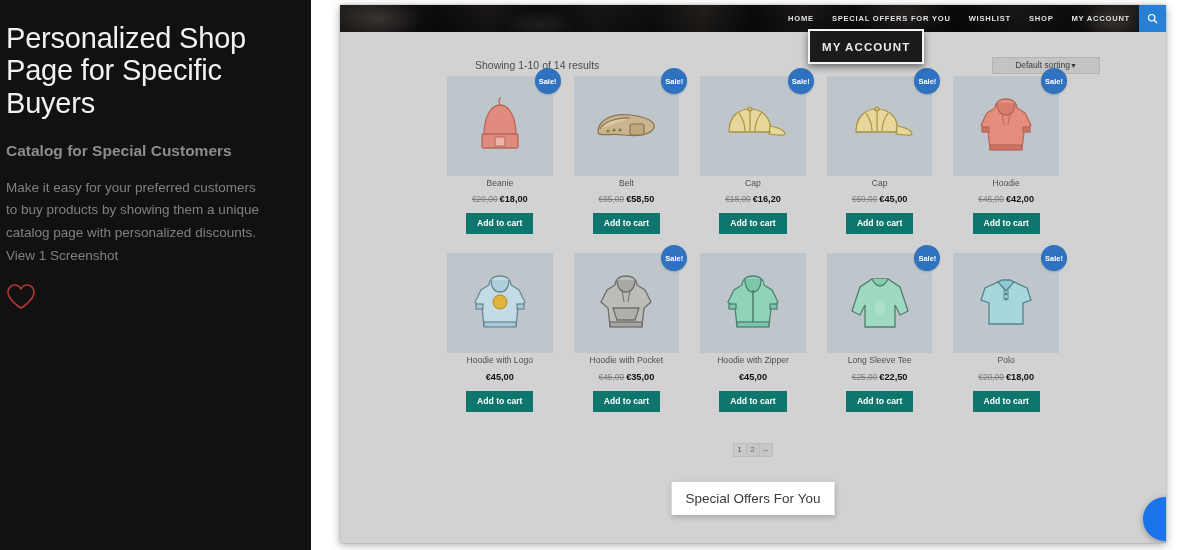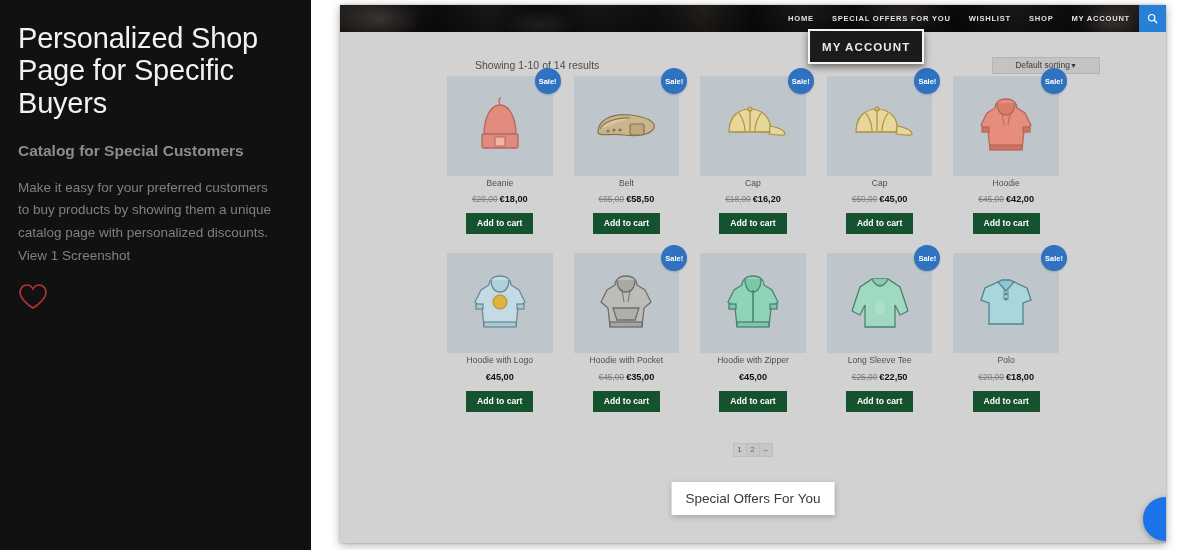--- a/index.html
+++ b/index.html
@@ -9,21 +9,21 @@
     background: #ffffff;
     font-family: "Liberation Sans", sans-serif;
   }
   .page { position: relative; width: 1188px; height: 550px; background: #ffffff; }
 
   
   .sidebar {
     position: absolute; left: 0; top: 0;
     width: 311px; height: 550px;
     background: #111111;
-    padding: 22px 22px 0 18px;
+    padding: 22px 22px 0 6px;
   }
   .sidebar-title {
     color: #f2f2f2;
     font-size: 29px;
     line-height: 1.12;
     font-weight: 400;
     letter-spacing: -0.2px;
     margin-bottom: 18px;
   }
   .sidebar-subtitle {
@@ -187,21 +187,21 @@
     line-height: 1.2;
     color: #1d1d1d;
     white-space: nowrap;
   }
   .p-old { color: #7d7d7d; text-decoration: line-through; font-size: 8.4px; margin-right: 2px; text-align: right; }
   .p-new { font-weight: bold; color: #111; }
   .p-single { font-weight: bold; color: #111; font-size: 9.2px; }
   .btn-cart {
     display: inline-block;
     margin-top: 8px;
-    background: #14532d;
+    background: #0f766e;
     color: #ffffff;
     font-size: 8.6px;
     font-weight: bold;
     padding: 5px 11px 6px 11px;
     border: none;
     cursor: pointer;
     font-family: "Liberation Sans", sans-serif;
   }
 
   

